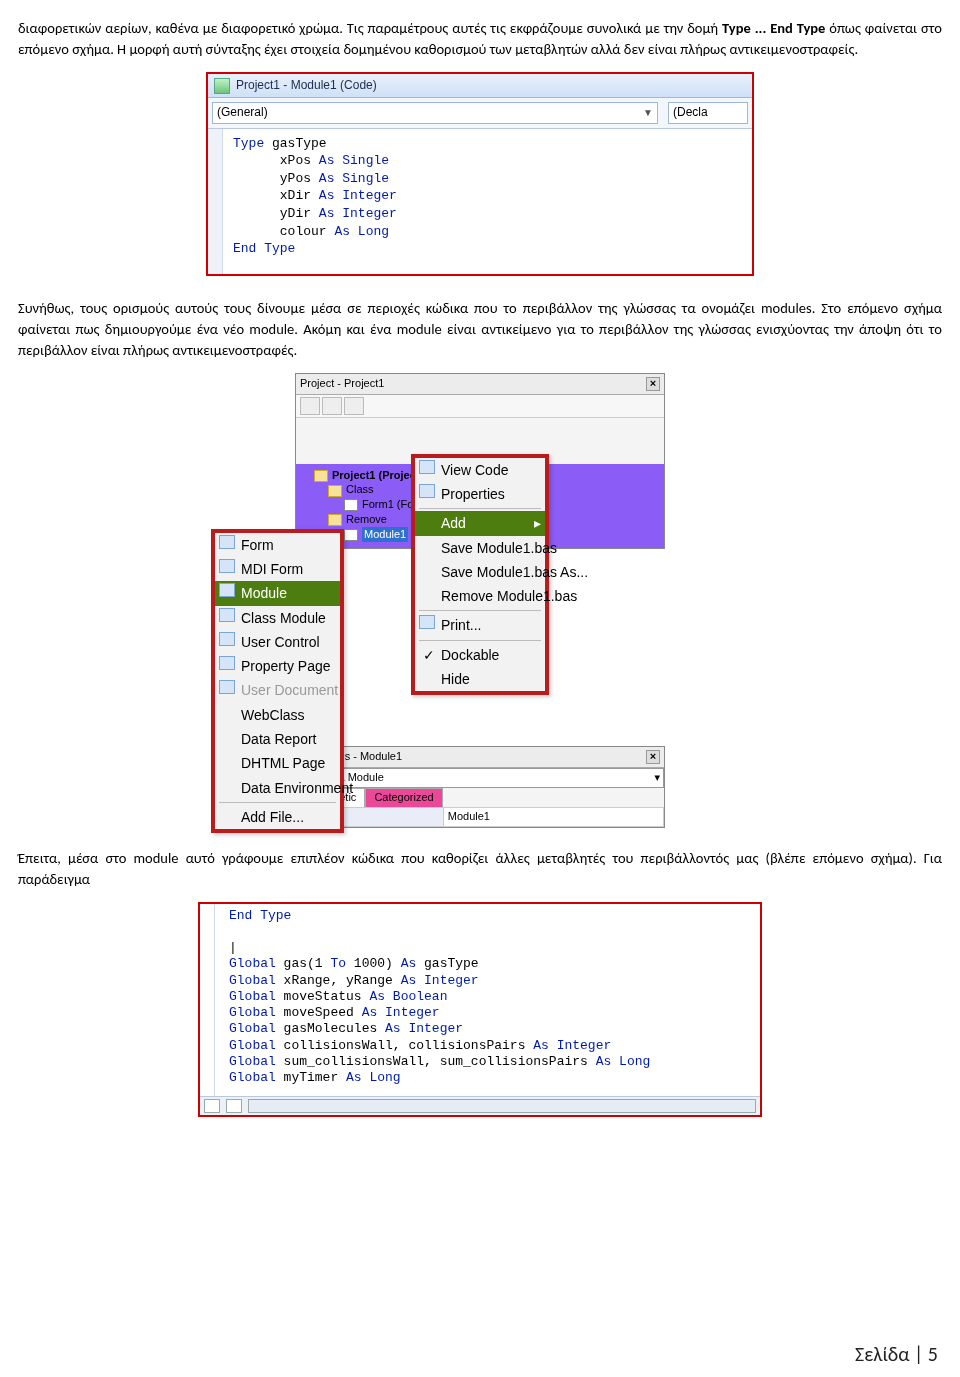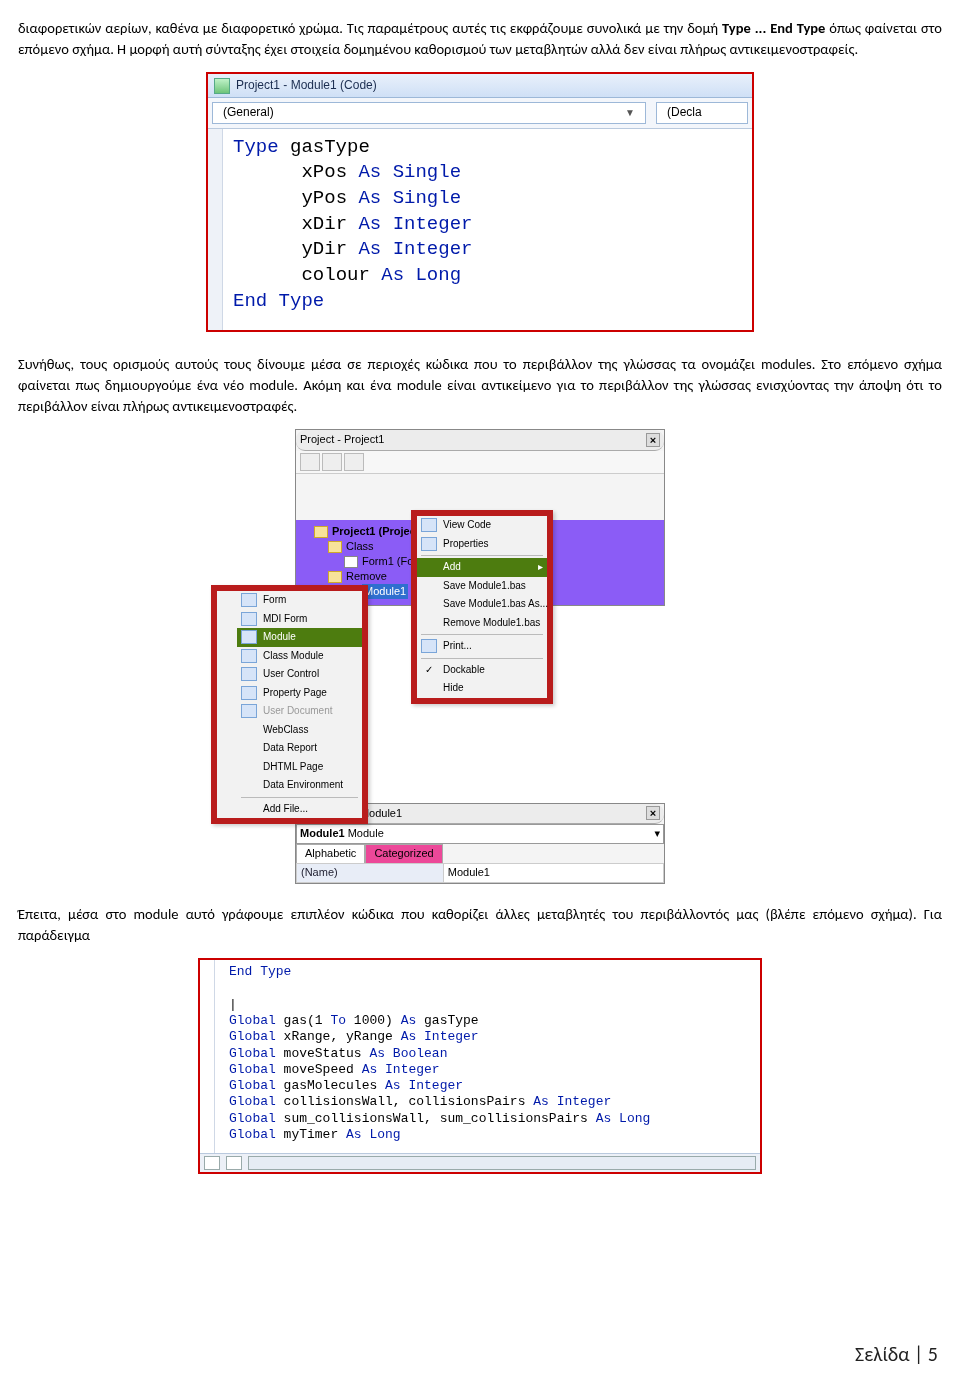--- a/index.html
+++ b/index.html
@@ -59,38 +59,38 @@
     padding: 4px;
     background: #f3f6fb;
     border-bottom: 1px solid #b9c9de;
     gap: 10px;
     font-size: 12px;
   }
   .vb-dropdowns .dd {
     flex: 1;
     border: 1px solid #9db8d8;
     background: #fff;
-    padding: 1px 10px;
+    padding: 1px 4px;
     display: flex;
     justify-content: space-between;
     align-items: center;
     cursor: pointer;
   }
   .dd .arrow { font-size: 10px; color: #555; }
   .vb-code {
     display: flex;
   }
   .vb-code .gutter {
     width: 14px;
     background: #eef2f8;
     border-right: 1px solid #cfd8e6;
   }
   .vb-code pre {
     font-family: "Courier New", monospace;
-    font-size: 19px;
+    font-size: 13px;
     color: #000;
     margin: 0;
     padding: 6px 10px 16px;
     line-height: 1.35;
     white-space: pre;
   }
   .kw { color: #001aaa; }
 
   
   .proj-fig {
@@ -106,21 +106,20 @@
     background: #f4f4f4;
     margin-bottom: 2px;
   }
   .panel-title {
     background: #ececec;
     padding: 2px 4px;
     border-bottom: 1px solid #aaa;
     display: flex;
     justify-content: space-between;
     align-items: center;
-    border-radius: 9px;
   }
   .panel-title .close {
     font-weight: bold;
     border: 1px solid #999;
     width: 12px; height: 12px;
     display: inline-flex;
     align-items: center;
     justify-content: center;
     line-height: 1;
     background: #ddd;
@@ -156,37 +155,37 @@
   .file { background: #fff; border: 1px solid #888; }
   .selrow {
     background: #2f6fcf;
     color: #fff;
     padding: 0 2px;
     display: inline-block;
   }
   .menu {
     position: absolute;
     background: #f2f2f2;
-    border: 6px solid #b91c1c;
+    border: 4px solid #b91c1c;
     box-shadow: 2px 2px 4px rgba(0,0,0,.2);
-    font-size: 10px;
+    font-size: 14px;
   }
   .menu .mi {
     padding: 2px 14px 2px 24px;
     white-space: nowrap;
     position: relative;
     cursor: pointer;
   }
   .menu .mi.dis { color: #999; }
   .menu .mi.sel { background: #4d7c0f; color: #fff; }
   .menu .mi .arr { position: absolute; right: 4px; }
   .menu .mi .chk { position: absolute; left: 8px; }
   .menu hr { border: none; border-top: 1px solid #bbb; margin: 2px 4px; }
   .menu1 { top: 80px; left: 115px; width: 130px; }
-  .menu2 { top: 155px; left: -85px; width: 125px; padding-left: 20px; }
+  .menu2 { top: 155px; left: -85px; width: 125px; }
   .menu2 .mi, .menu1 .mi { padding-left: 26px; }
   .mi .icn {
     position: absolute;
     left: 4px; top: 2px;
     width: 14px; height: 12px;
     background: #d6e4f8;
     border: 1px solid #7aa5d8;
   }
   .props-table {
     width: 100%;

